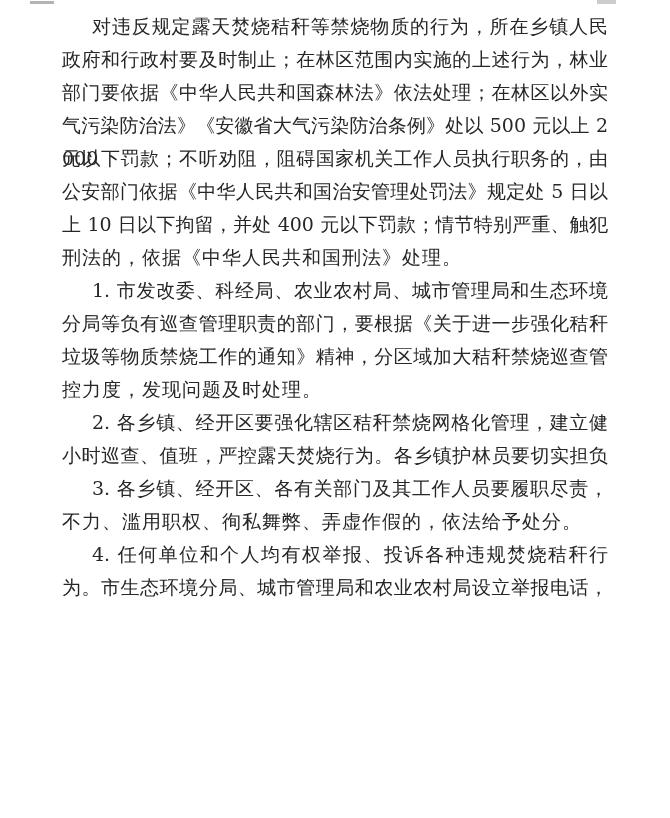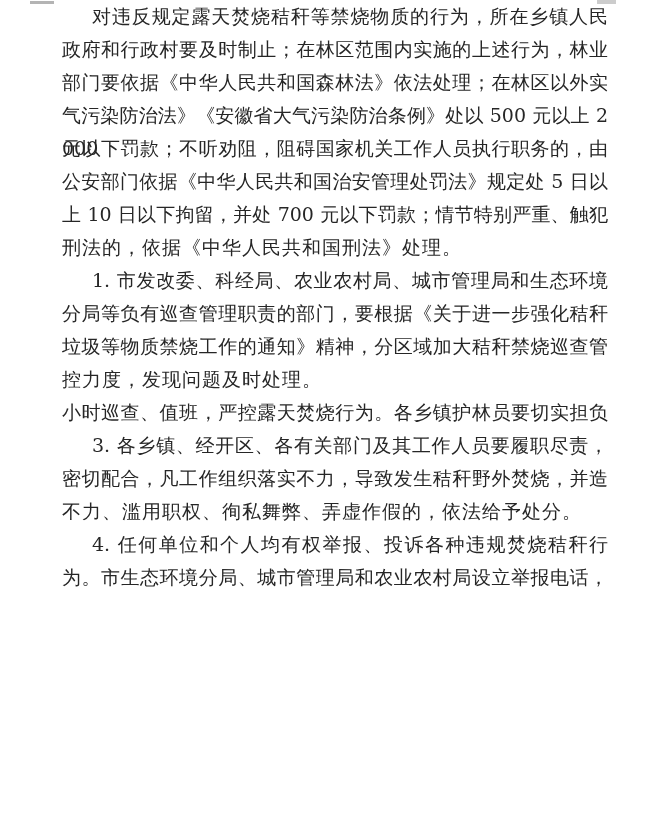--- a/index.html
+++ b/index.html
@@ -7,21 +7,21 @@
     position: relative;
     width: 670px;
     height: 818px;
     background: #ffffff;
     overflow: hidden;
     font-family: "DejaVu Serif", "Liberation Serif", serif;
   }
   .doc {
     position: absolute;
     left: 62px;
-    top: 0;
+    top: 10px;
     width: 546px;
   }
   .line {
     height: 33px;
     line-height: 33px;
     font-size: 19px;
     letter-spacing: 1px;
     white-space: nowrap;
     color: #262626;
   }
@@ -50,26 +50,26 @@
   <div class="edge-mark right" style="background: rgb(204, 204, 204);"></div>
 
   <div class="doc">
 
   <div class="line indent justify">对违反规定露天焚烧秸秆等禁烧物质的行为，所在乡镇人民</div>
       <div class="line justify">政府和行政村要及时制止；在林区范围内实施的上述行为，林业</div>
       <div class="line justify">部门要依据《中华人民共和国森林法》依法处理；在林区以外实</div>
       <div class="line justify">气污染防治法》《安徽省大气污染防治条例》处以 500 元以上 2000</div>
       <div class="line justify">元以下罚款；不听劝阻，阻碍国家机关工作人员执行职务的，由</div>
       <div class="line justify">公安部门依据《中华人民共和国治安管理处罚法》规定处 5 日以</div>
-      <div class="line justify">上 10 日以下拘留，并处 700 元以下罚款；情节特别严重、触犯</div>
+      <div class="line justify">上 10 日以下拘留，并处 400 元以下罚款；情节特别严重、触犯</div>
       <div class="line">刑法的，依据《中华人民共和国刑法》处理。</div>
       <div class="line indent justify">1. 市发改委、科经局、农业农村局、城市管理局和生态环境</div>
       <div class="line justify">分局等负有巡查管理职责的部门，要根据《关于进一步强化秸秆</div>
       <div class="line justify">垃圾等物质禁烧工作的通知》精神，分区域加大秸秆禁烧巡查管</div>
       <div class="line">控力度，发现问题及时处理。</div>
+      <div class="line indent justify">2. 各乡镇、经开区要强化辖区秸秆禁烧网格化管理，建立健</div>
       <div class="line justify">小时巡查、值班，严控露天焚烧行为。各乡镇护林员要切实担负</div>
       <div class="line indent justify">3. 各乡镇、经开区、各有关部门及其工作人员要履职尽责，</div>
-      <div class="line justify">密切配合，凡工作组织落实不力，导致发生秸秆野外焚烧，并造</div>
       <div class="line">不力、滥用职权、徇私舞弊、弄虚作假的，依法给予处分。</div>
       <div class="line indent justify">4. 任何单位和个人均有权举报、投诉各种违规焚烧秸秆行</div>
       <div class="line justify">为。市生态环境分局、城市管理局和农业农村局设立举报电话，</div>
     </div>
 </div>
 
 </body></html>

